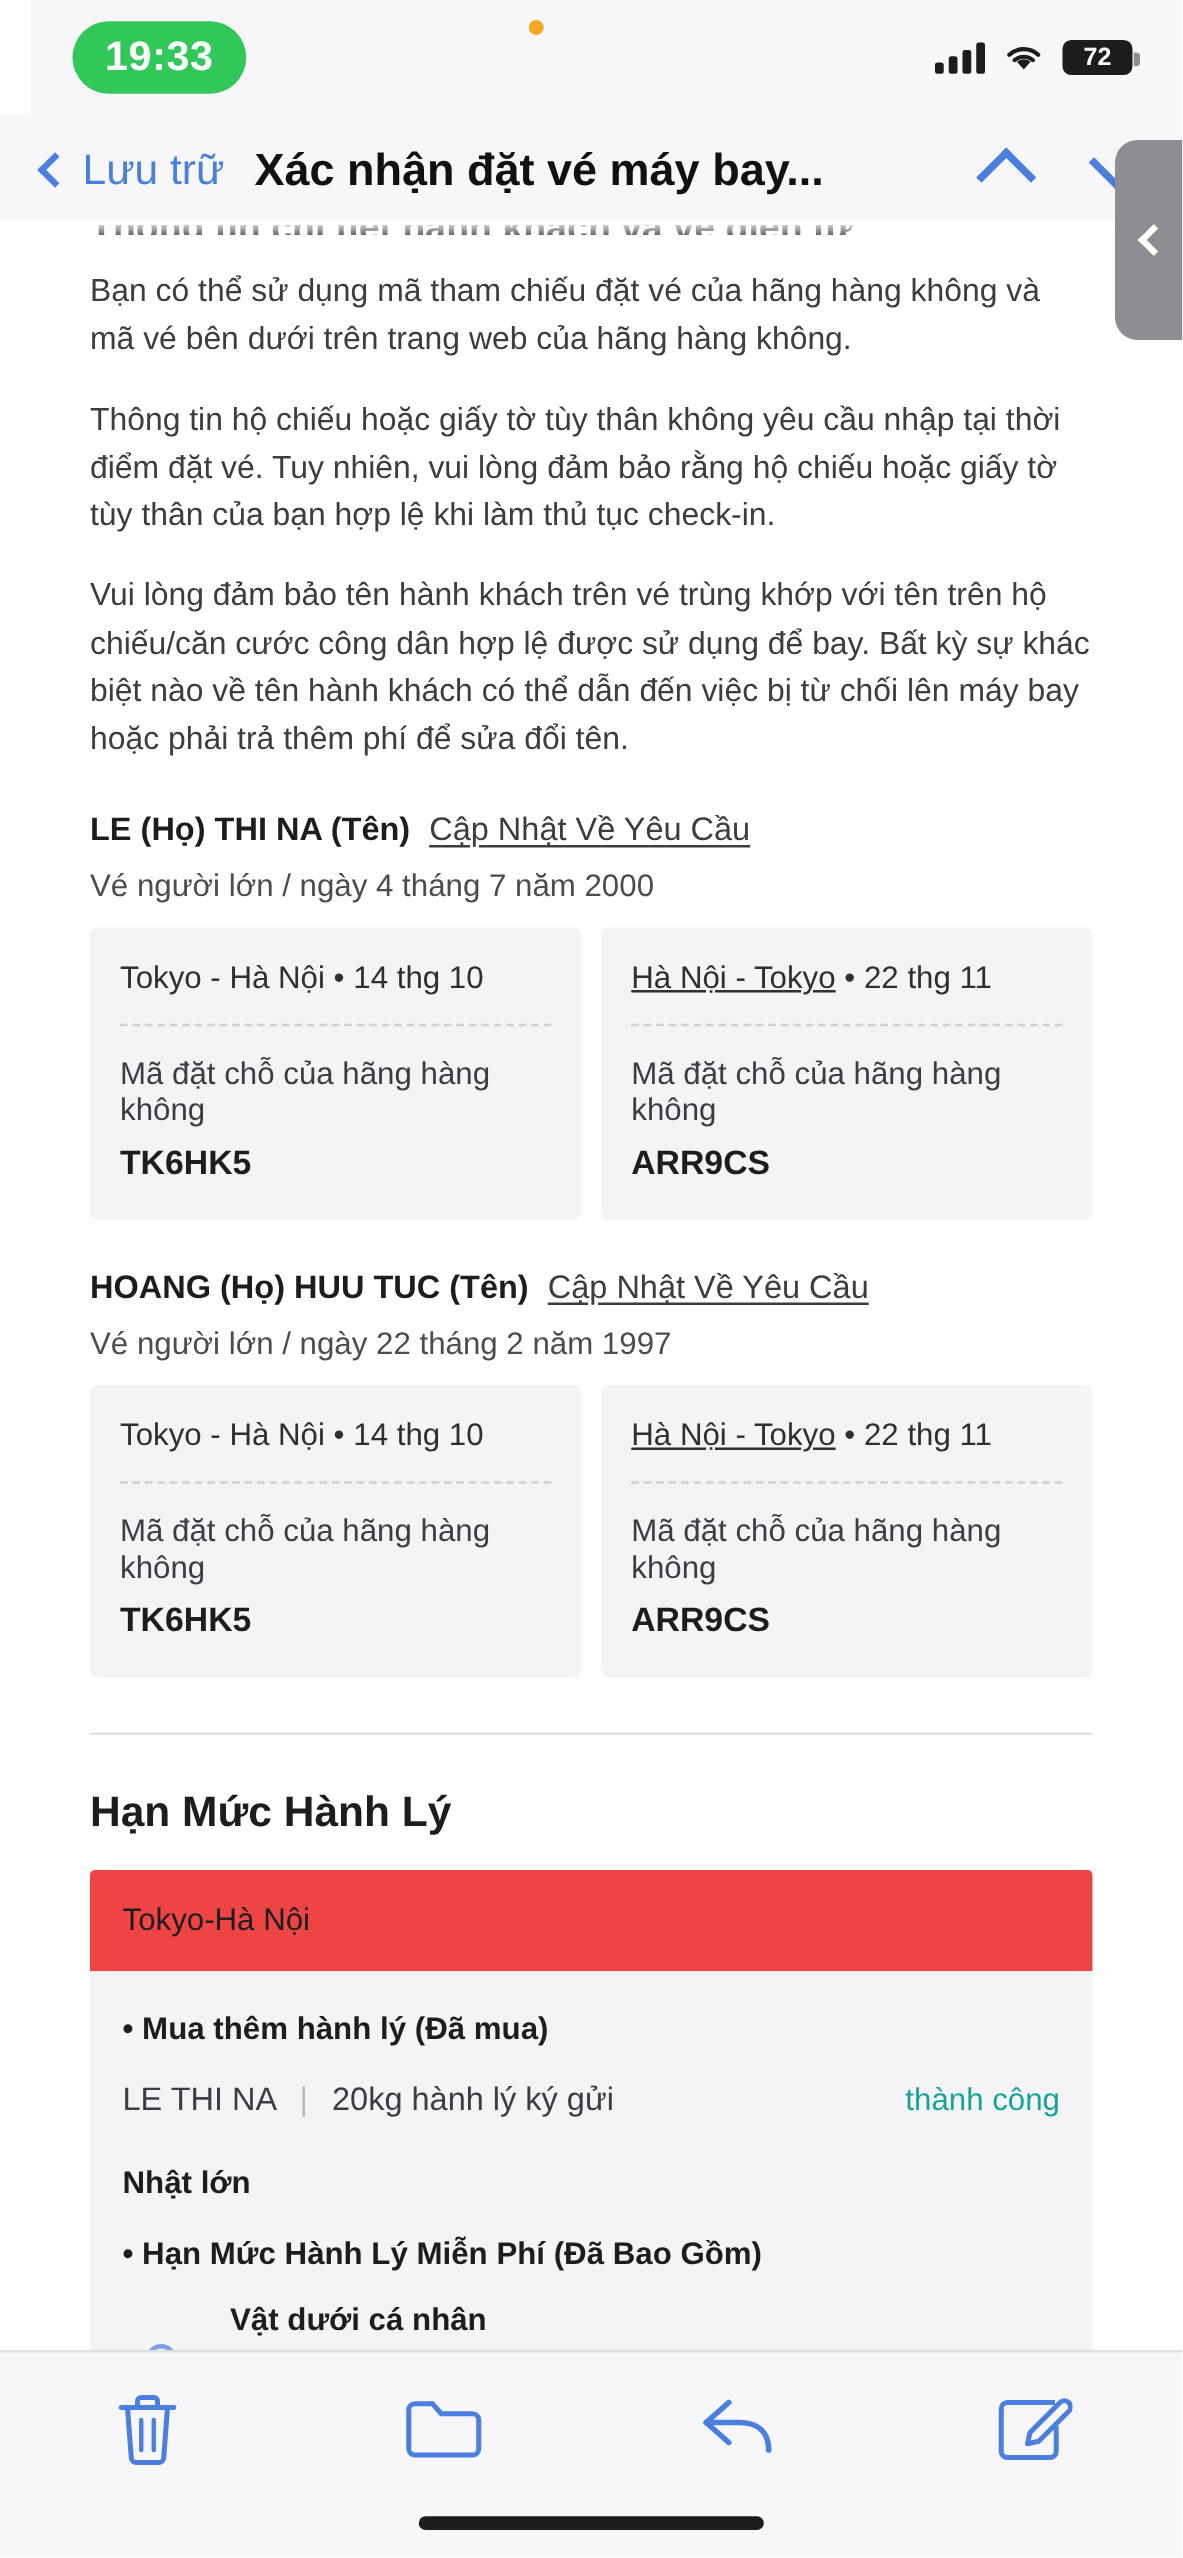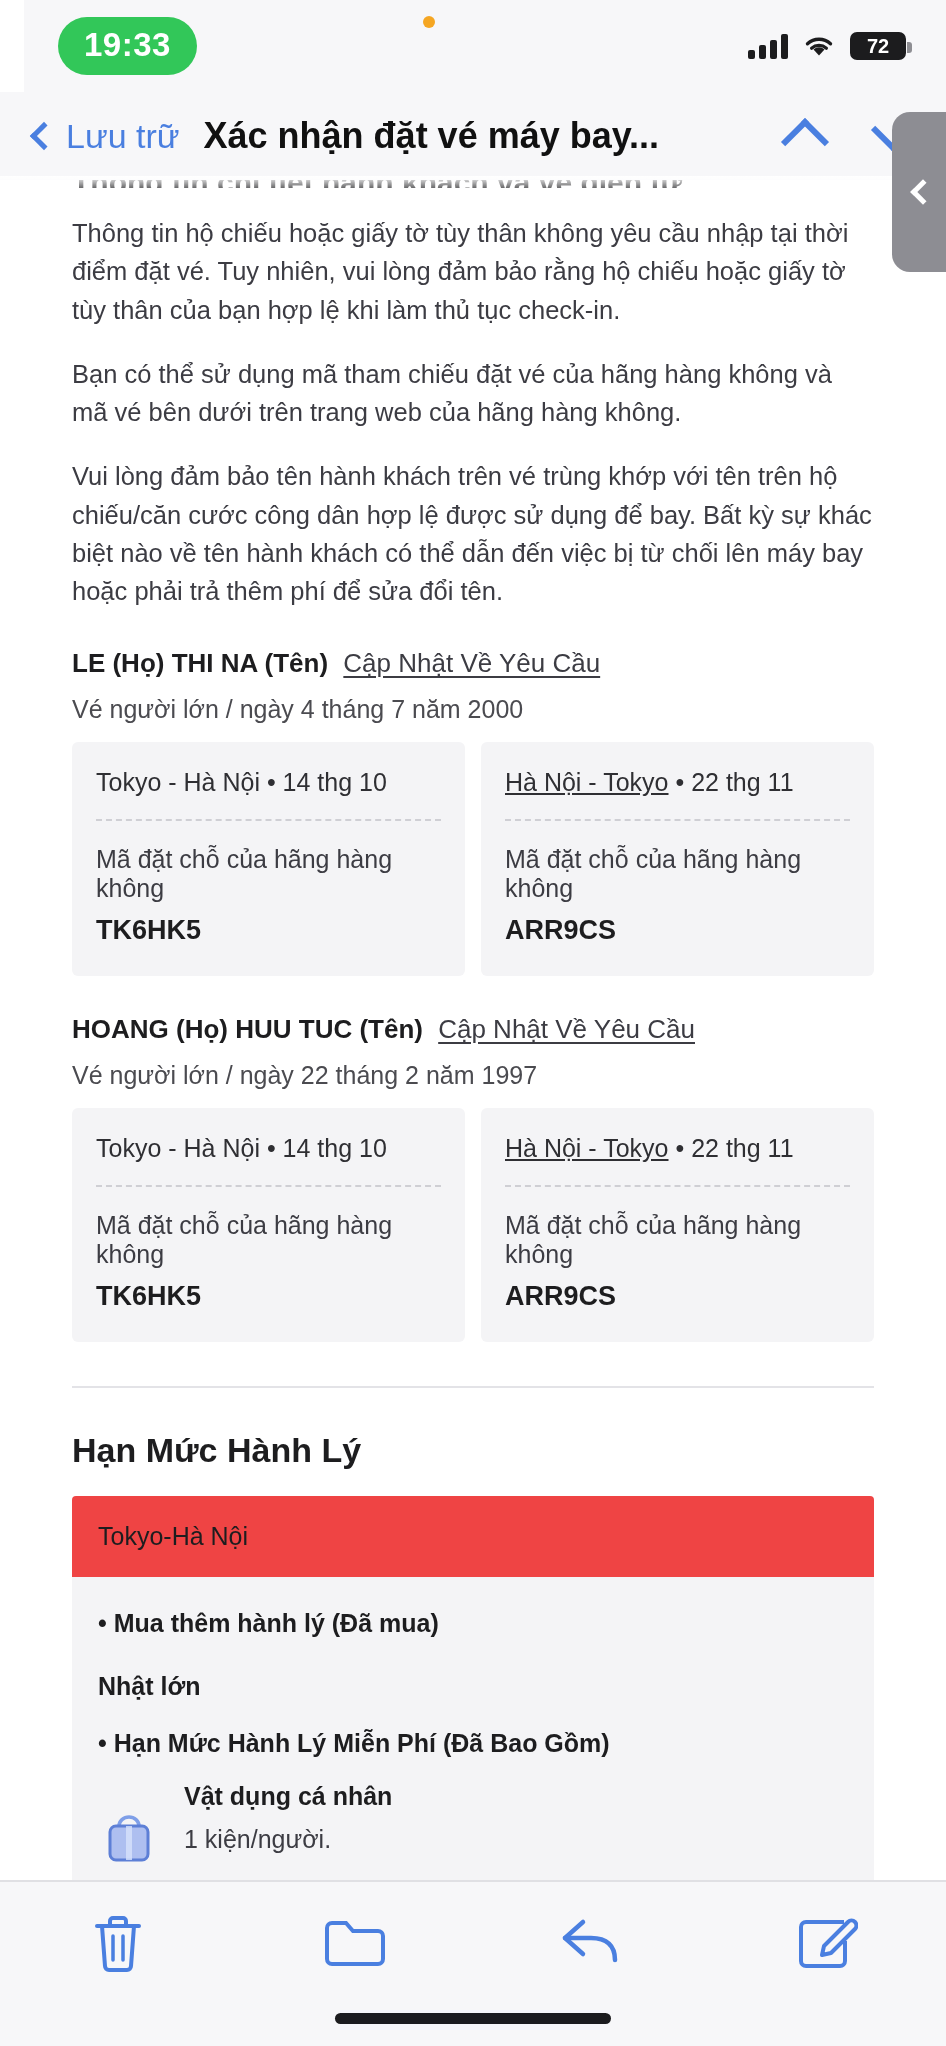--- a/index.html
+++ b/index.html
@@ -227,22 +227,22 @@
   <div class="side-handle">
     <span class="c"></span>
   </div>
 
   <div class="fade-top"></div>
 
   <div class="content">
 
     <div class="clipped-heading">Thông tin chi tiết hành khách và vé điện tử</div>
 
+    <p class="body">Bạn có thể sử dụng mã tham chiếu đặt vé của hãng hàng không và mã vé bên dưới trên trang web của hãng hàng không.</p>
     <p class="body">Thông tin hộ chiếu hoặc giấy tờ tùy thân không yêu cầu nhập tại thời điểm đặt vé. Tuy nhiên, vui lòng đảm bảo rằng hộ chiếu hoặc giấy tờ tùy thân của bạn hợp lệ khi làm thủ tục check-in.</p>
-    <p class="body">Bạn có thể sử dụng mã tham chiếu đặt vé của hãng hàng không và mã vé bên dưới trên trang web của hãng hàng không.</p>
     <p class="body">Vui lòng đảm bảo tên hành khách trên vé trùng khớp với tên trên hộ chiếu/căn cước công dân hợp lệ được sử dụng để bay. Bất kỳ sự khác biệt nào về tên hành khách có thể dẫn đến việc bị từ chối lên máy bay hoặc phải trả thêm phí để sửa đổi tên.</p>
 
     <div class="pax-name">
       <span>LE (Họ) THI NA (Tên)</span>
       <a href="#">Cập Nhật Về Yêu Cầu</a>
     </div>
     <div class="pax-sub">Vé người lớn / ngày 4 tháng 7 năm 2000</div>
 
     <div class="seg-row">
       <div class="seg-card">
@@ -290,34 +290,42 @@
 
     <div class="divider"></div>
 
     <h2 class="section">Hạn Mức Hành Lý</h2>
 
     <div class="bag-box">
       <div class="bag-head">Tokyo-Hà Nội</div>
       <div class="bag-body">
         <div class="bag-bullet">• Mua thêm hành lý (Đã mua)</div>
 
+        <div class="purchase-row">
+          <div class="purchase-left">
+            <span>LE THI NA</span>
+            <span class="sep">|</span>
+            <span>20kg hành lý ký gửi</span>
+          </div>
+          <div class="purchase-status">thành công</div>
+        </div>
 
         <div class="sub-head">Nhật lớn</div>
         <div class="bag-bullet">• Hạn Mức Hành Lý Miễn Phí (Đã Bao Gồm)</div>
 
         <div class="bag-item">
           <div class="bag-icon">
             <svg width="48" height="52" viewBox="0 0 48 52">
               <path d="M14 14 a10 9 0 0 1 20 0" fill="none" stroke="#7f9fe8" stroke-width="3.5"></path>
               <rect x="5" y="14" width="38" height="34" rx="6" fill="#aebff0" stroke="#5d7fd6" stroke-width="3"></rect>
               <rect x="21" y="14" width="6" height="34" fill="#d7e2fb" opacity=".8"></rect>
             </svg>
           </div>
           <div class="bag-text">
-            <div class="bag-title">Vật dụng cá nhân</div>
+            <div class="bag-title">Vật dưới cá nhân</div>
             <div class="bag-line">1 kiện/người.</div>
 
           </div>
         </div>
 
       </div>
     </div>
   </div>
 
   <div class="toolbar">

